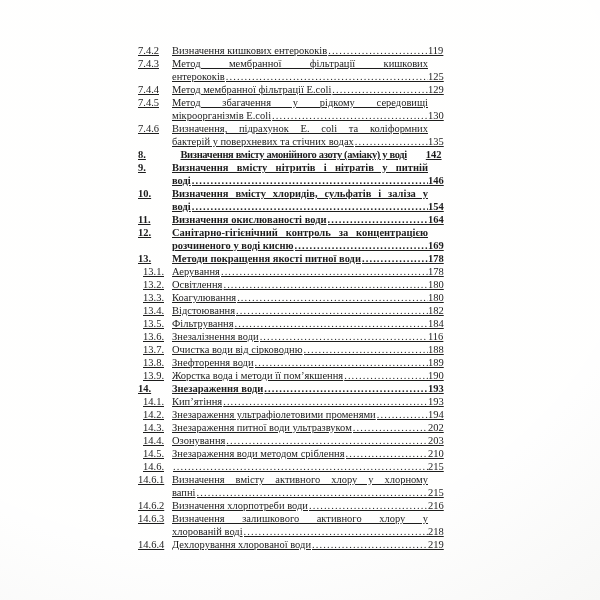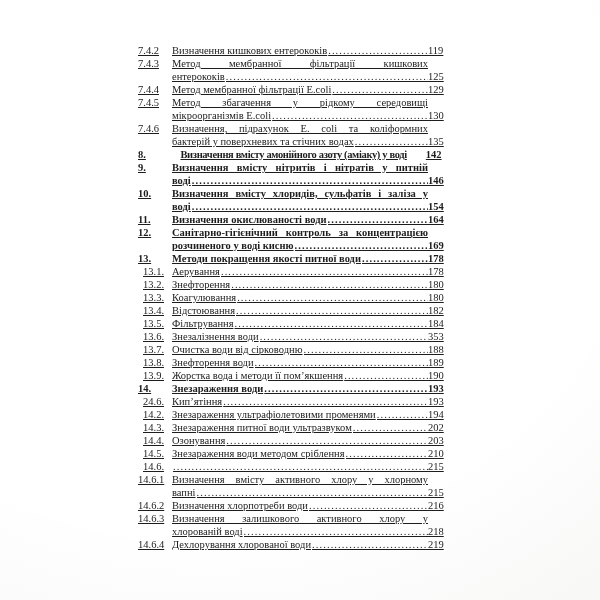--- a/index.html
+++ b/index.html
@@ -208,21 +208,21 @@
             <span class="t">Аерування</span>
             <span class="dots"></span>
           </div>
         </div>
         <span class="page">178</span>
       </div>
       <div class="entry sub">
         <span class="num">13.2.</span>
         <div class="body">
           <div class="lastline">
-            <span class="t">Знефторення</span>
+            <span class="t">Освітлення</span>
             <span class="dots"></span>
           </div>
         </div>
         <span class="page">180</span>
       </div>
       <div class="entry sub">
         <span class="num">13.3.</span>
         <div class="body">
           <div class="lastline">
             <span class="t">Коагулювання</span>
@@ -252,21 +252,21 @@
         <span class="page">184</span>
       </div>
       <div class="entry sub">
         <span class="num">13.6.</span>
         <div class="body">
           <div class="lastline">
             <span class="t">Знезалізнення води</span>
             <span class="dots"></span>
           </div>
         </div>
-        <span class="page">353</span>
+        <span class="page">116</span>
       </div>
       <div class="entry sub">
         <span class="num">13.7.</span>
         <div class="body">
           <div class="lastline">
             <span class="t">Очистка води від сірководню</span>
             <span class="dots"></span>
           </div>
         </div>
         <span class="page">188</span>
@@ -295,21 +295,21 @@
         <span class="num">14.</span>
         <div class="body">
           <div class="lastline">
             <span class="t">Знезараження води</span>
             <span class="dots"></span>
           </div>
         </div>
         <span class="page">193</span>
       </div>
       <div class="entry sub">
-        <span class="num">24.6.</span>
+        <span class="num">14.1.</span>
         <div class="body">
           <div class="lastline">
             <span class="t">Кип’ятіння</span>
             <span class="dots"></span>
           </div>
         </div>
         <span class="page">193</span>
       </div>
       <div class="entry sub">
         <span class="num">14.2.</span>

